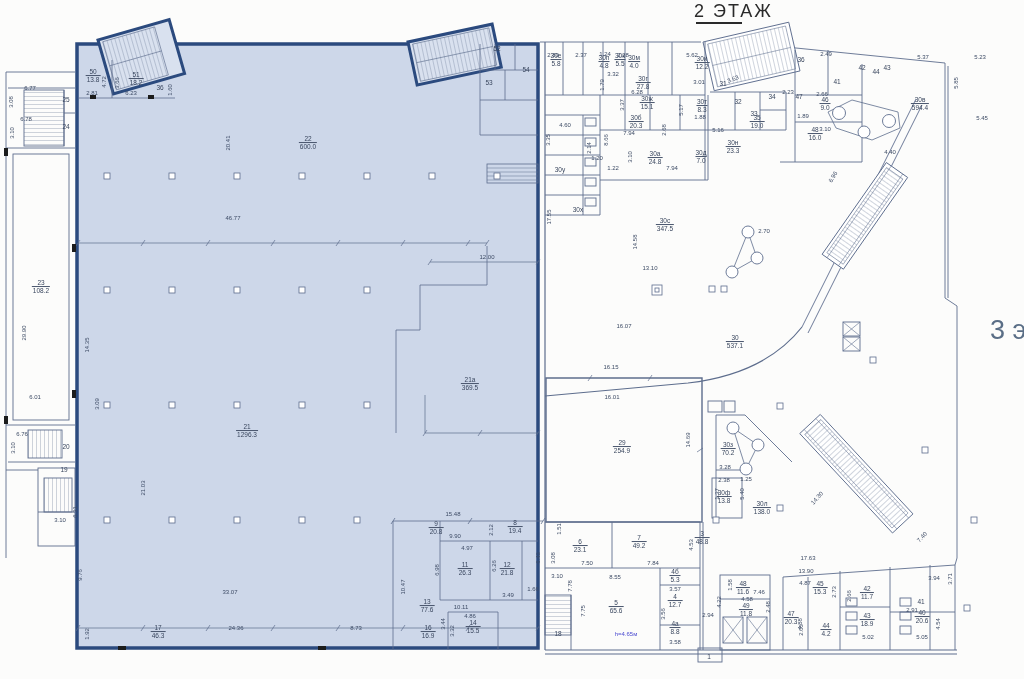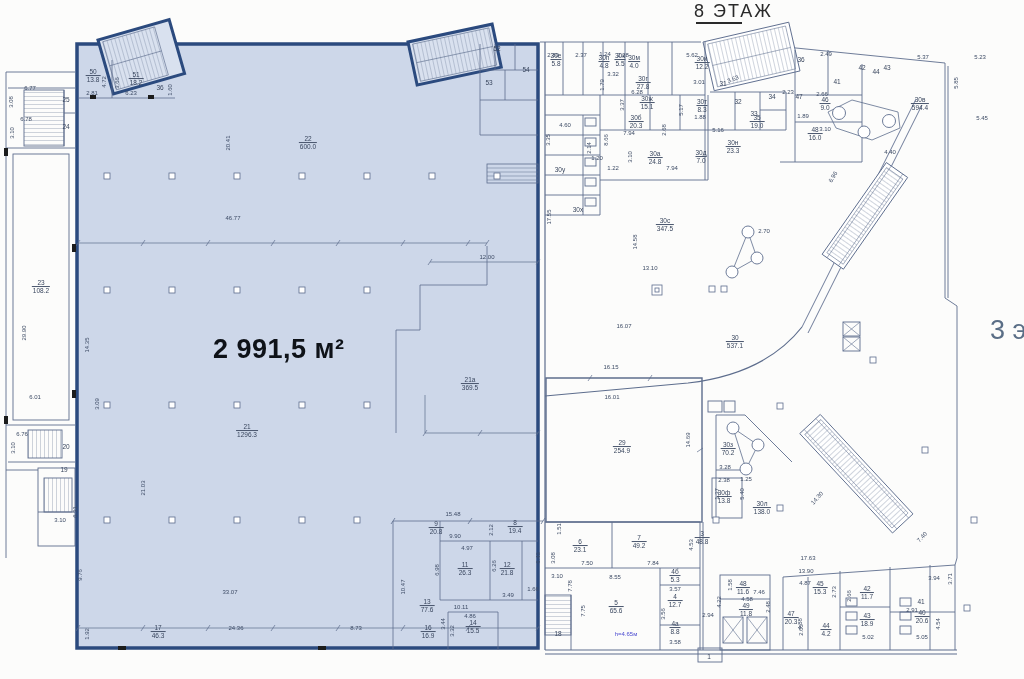--- a/index.html
+++ b/index.html
@@ -600,18 +600,17 @@
       <div class="dim" style="left: 747px; top: 599px; transform: translate(-50%, -50%);">4.58</div>
       <div class="dim" style="left: 768px; top: 607px; transform: translate(-50%, -50%) rotate(-90deg);">2.48</div>
       <div class="dim" style="left: 583px; top: 611px; transform: translate(-50%, -50%) rotate(-90deg);">7.75</div>
       <div class="dim" style="left: 570px; top: 586px; transform: translate(-50%, -50%) rotate(-90deg);">7.78</div>
       <div class="dim" style="left: 557px; top: 576px; transform: translate(-50%, -50%);">3.10</div>
       <div class="dim" style="left: 553px; top: 558px; transform: translate(-50%, -50%) rotate(-90deg);">3.08</div>
       <div class="dim" style="left: 691px; top: 545px; transform: translate(-50%, -50%) rotate(-90deg);">4.53</div>
       <div class="note" style="color: rgb(74, 74, 208); left: 626px; top: 634px; transform: translate(-50%, -50%);">h=4.65м</div>
     </div>
 
-<div class="page-title">8 ЭТАЖ</div>
+<div class="page-title">2 ЭТАЖ</div>
 <div class="title-underline"></div>
-<div class="big-area">2 991,5 м²</div>
 <div class="side-label">3 э</div>
 
 </div>
 
 </body></html>

